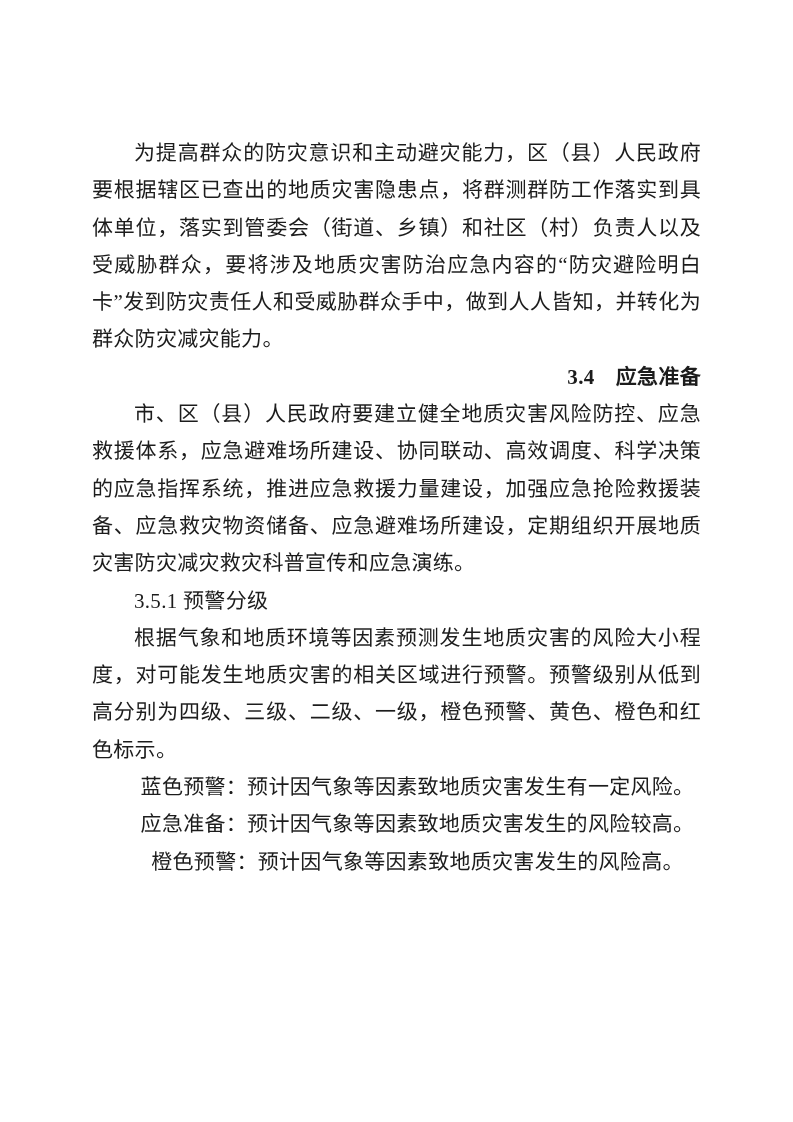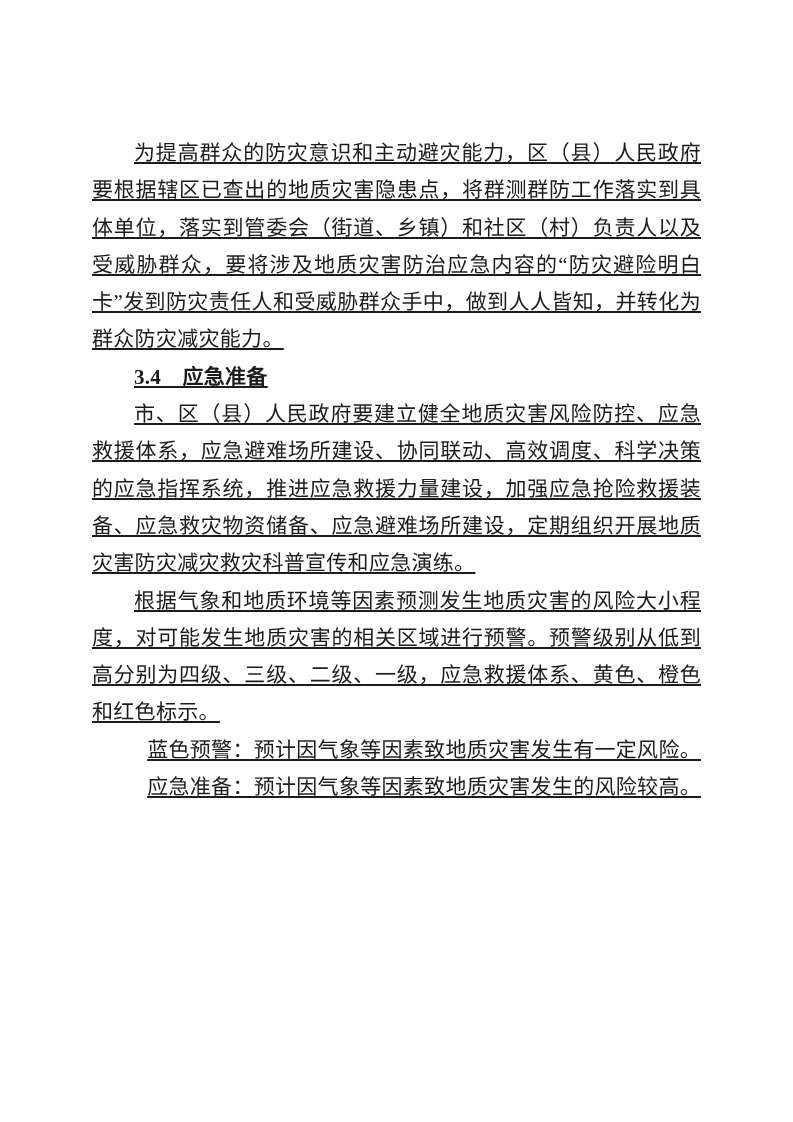--- a/index.html
+++ b/index.html
@@ -13,56 +13,57 @@
     overflow: hidden;
     font-family: "Liberation Serif", "DejaVu Serif", serif;
   }
   .page {
     box-sizing: border-box;
     width: 793px;
     height: 1122px;
     background: #ffffff;
     padding: 135px 92px 0 92px;
     color: #1c1c1c;
-    text-decoration: underline;
   }
   .para {
     margin: 0;
     font-size: 21px;
     line-height: 37.3px;
     text-indent: 2em;
     text-align: justify;
     letter-spacing: 0.3px;
   }
   .para.heading {
     font-weight: bold;
-    text-align: left;
+    text-align: right;
   }
   .para.subheading {
     font-weight: normal;
     text-align: left;
   }
   .para.single-line {
-    text-align: right;
+    text-align: center;
   }
 </style>
 </head>
 <body>
 
 <div class="page">
 
   <p class="para">为提高群众的防灾意识和主动避灾能力，区（县）人民政府要根据辖区已查出的地质灾害隐患点，将群测群防工作落实到具体单位，落实到管委会（街道、乡镇）和社区（村）负责人以及受威胁群众，要将涉及地质灾害防治应急内容的“防灾避险明白卡”发到防灾责任人和受威胁群众手中，做到人人皆知，并转化为群众防灾减灾能力。</p>
 
   <p class="para heading">3.4　应急准备</p>
 
   <p class="para">市、区（县）人民政府要建立健全地质灾害风险防控、应急救援体系，应急避难场所建设、协同联动、高效调度、科学决策的应急指挥系统，推进应急救援力量建设，加强应急抢险救援装备、应急救灾物资储备、应急避难场所建设，定期组织开展地质灾害防灾减灾救灾科普宣传和应急演练。</p>
 
 
+  <p class="para subheading">3.5.1 预警分级</p>
 
-  <p class="para">根据气象和地质环境等因素预测发生地质灾害的风险大小程度，对可能发生地质灾害的相关区域进行预警。预警级别从低到高分别为四级、三级、二级、一级，应急救援体系、黄色、橙色和红色标示。</p>
+  <p class="para">根据气象和地质环境等因素预测发生地质灾害的风险大小程度，对可能发生地质灾害的相关区域进行预警。预警级别从低到高分别为四级、三级、二级、一级，橙色预警、黄色、橙色和红色标示。</p>
 
   <p class="para single-line">蓝色预警：预计因气象等因素致地质灾害发生有一定风险。</p>
 
   <p class="para single-line">应急准备：预计因气象等因素致地质灾害发生的风险较高。</p>
 
+  <p class="para single-line">橙色预警：预计因气象等因素致地质灾害发生的风险高。</p>
 
 
 </div>
 
 </body></html>

